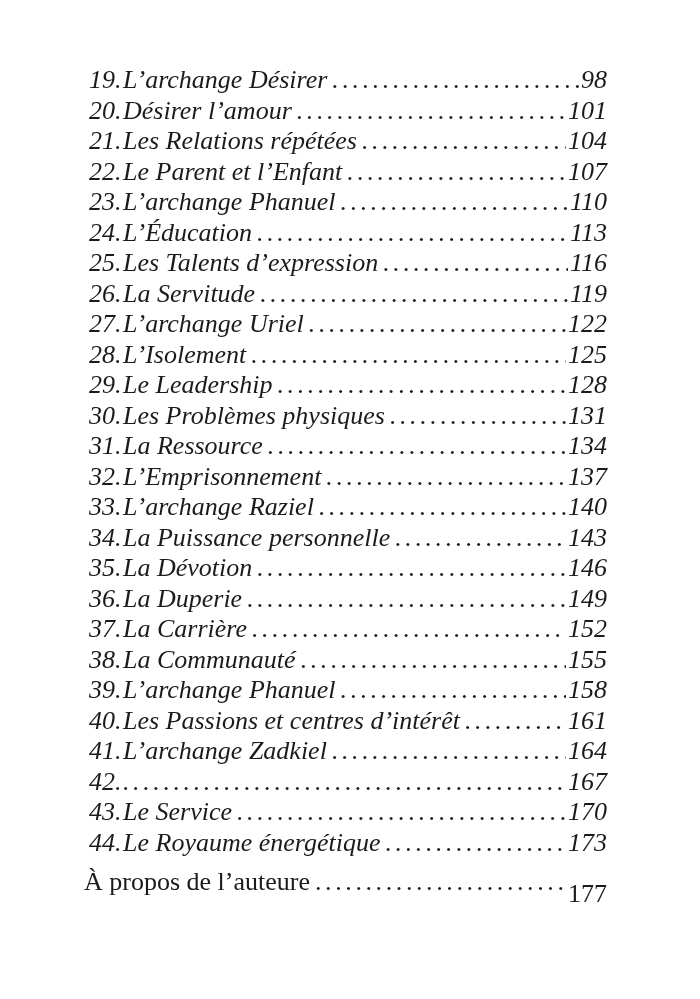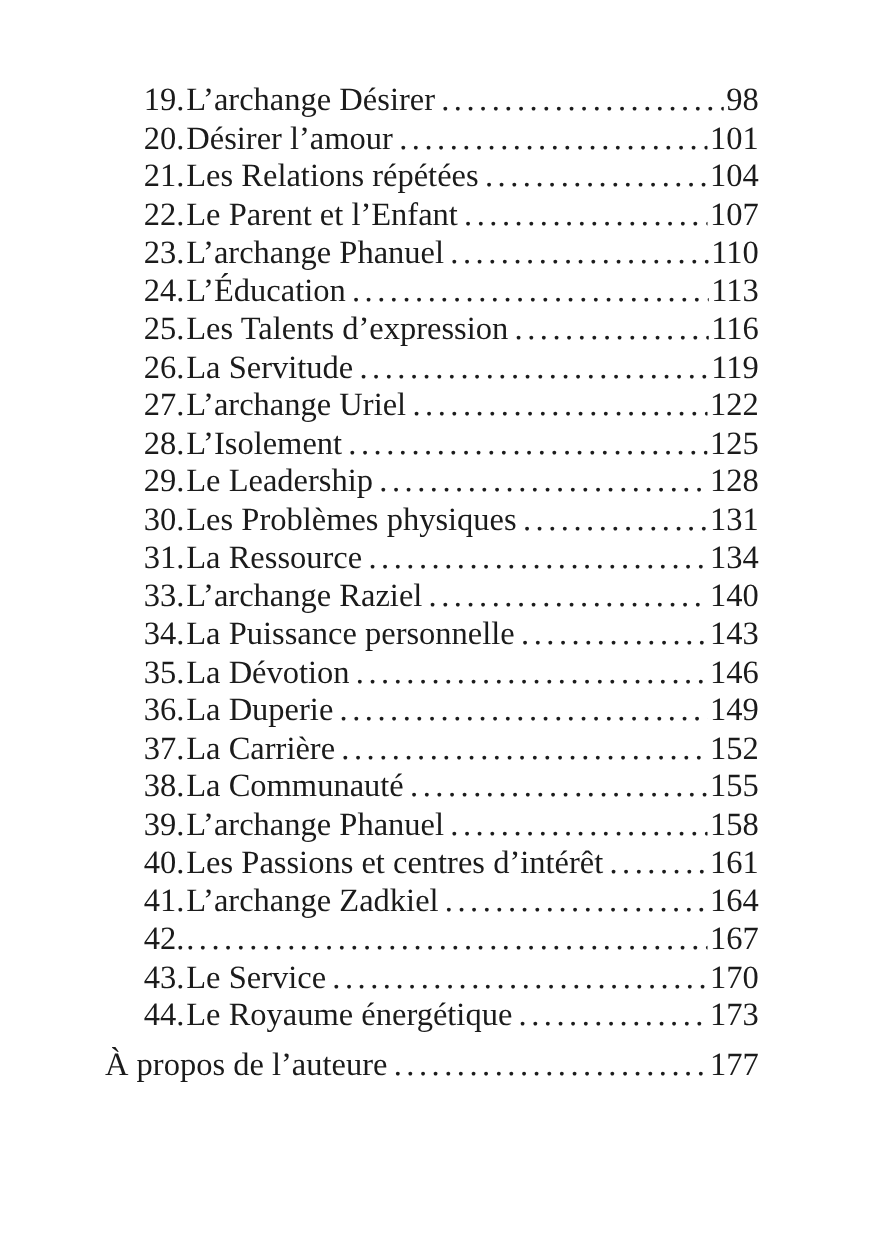--- a/index.html
+++ b/index.html
@@ -19,22 +19,22 @@
     width: 700px;
     padding: 65px 93px 0 0;
   }
   .row {
     display: flex;
     align-items: flex-end;
     height: 30.5px;
     line-height: 30.5px;
     font-size: 26px;
   }
-  .row.numbered { padding-left: 115px; }
-  .row.extra    { padding-left: 84px; }
+  .row.numbered { padding-left: 89px; font-style: italic; }
+  .row.extra    { padding-left: 84px; align-items: center; }
   .extras       { margin-top: 9px; }
   .num {
     flex: 0 0 34px;
     white-space: nowrap;
   }
   .title {
     flex: 0 0 auto;
     white-space: nowrap;
     padding-right: 5px;
   }
@@ -133,20 +133,26 @@
       <span class="leader"></span>
       <span class="pagenum">131</span>
     </div>
     <div class="row numbered">
       <span class="num">31.</span>
       <span class="title">La Ressource</span>
       <span class="leader"></span>
       <span class="pagenum">134</span>
     </div>
     <div class="row numbered">
+      <span class="num">32.</span>
+      <span class="title">L’Emprisonnement</span>
+      <span class="leader"></span>
+      <span class="pagenum">137</span>
+    </div>
+    <div class="row numbered">
       <span class="num">33.</span>
       <span class="title">L’archange Raziel</span>
       <span class="leader"></span>
       <span class="pagenum">140</span>
     </div>
     <div class="row numbered">
       <span class="num">34.</span>
       <span class="title">La Puissance personnelle</span>
       <span class="leader"></span>
       <span class="pagenum">143</span>

